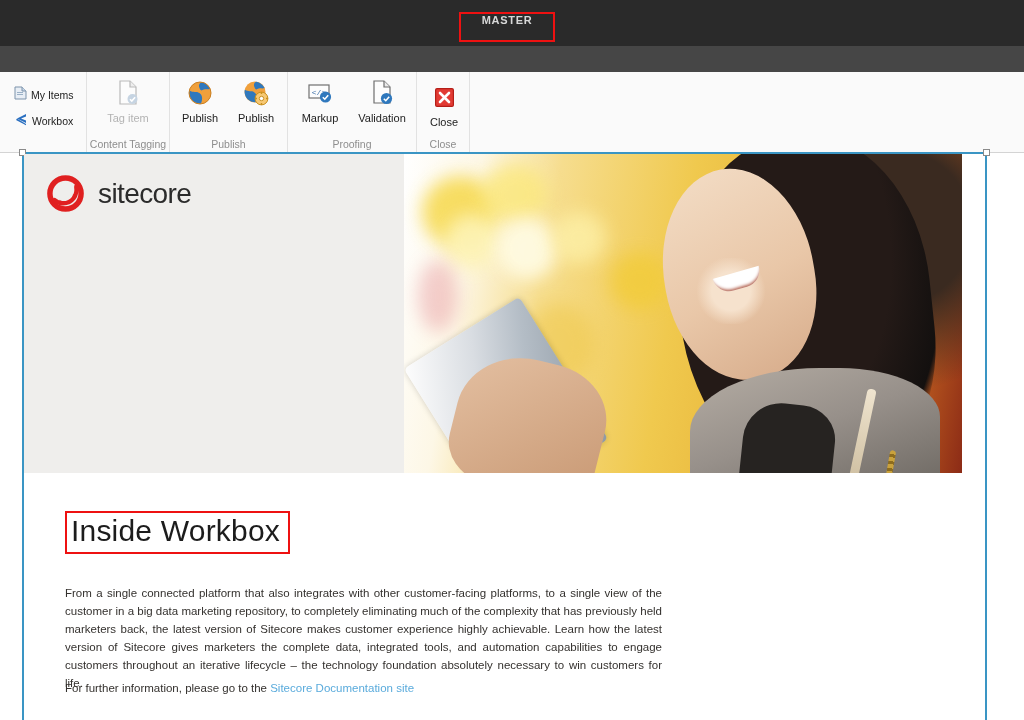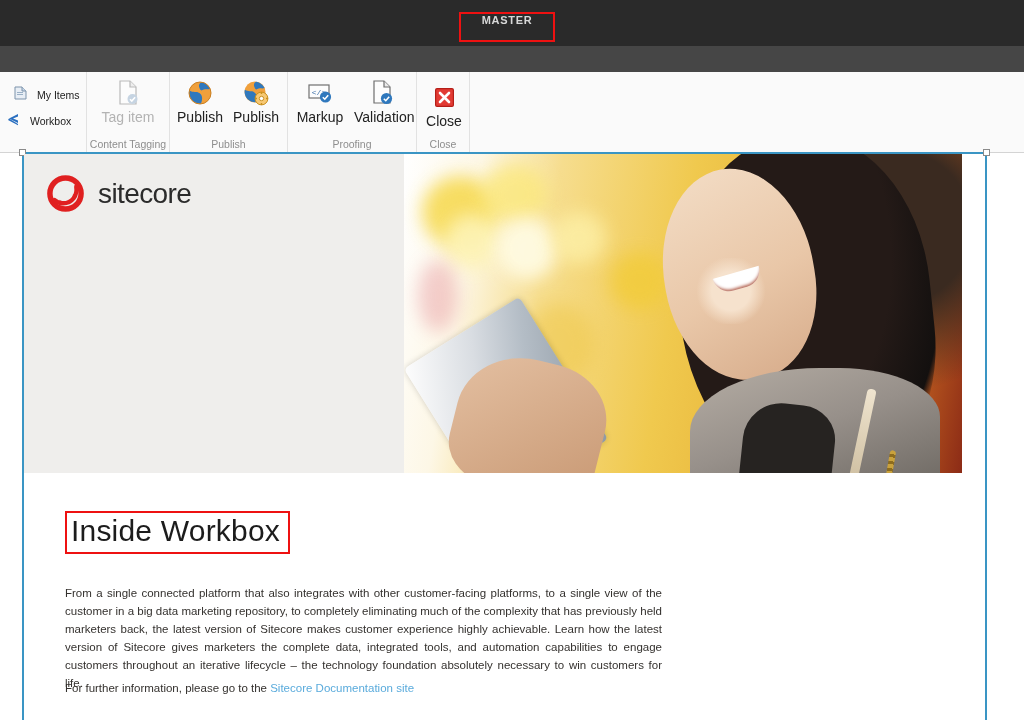--- a/index.html
+++ b/index.html
@@ -25,23 +25,23 @@
   .ribbon{ position:absolute; left:0; top:72px; width:1024px; height:81px;
            background:#fafafa; border-bottom:1px solid #d4d4d4; }
   .rgroup{ position:absolute; top:0; height:81px; }
   .rgroup.bordered{ border-right:1px solid #e2e2e2; }
   .rgroup-label{ position:absolute; bottom:3px; left:0; width:100%;
                  text-align:center; font-size:10.5px; color:#8e8e8e; }
   .btn-big{ position:absolute; top:6px; width:56px; text-align:center;
             cursor:default; }
   .btn-big .ico{ height:30px; display:flex; align-items:center;
                  justify-content:center; }
-  .btn-big .lbl{ font-size:14px; color:#222; margin-top:2px; }
+  .btn-big .lbl{ font-size:11px; color:#222; margin-top:2px; }
   .btn-big.disabled .lbl{ color:#b3b3b3; }
-  .btn-small{ position:absolute; display:flex; align-items:center; gap:10px; }
+  .btn-small{ position:absolute; display:flex; align-items:center; gap:4px; }
   .btn-small .lbl{ font-size:10.5px; color:#222; }
 
   
   .frame{ position:absolute; left:22px; top:152px; width:965px; height:568px;
           border:2px solid #3a95c4; border-bottom:none; background:#fff; }
   .handle{ position:absolute; width:7px; height:7px; background:#fff;
            border:1px solid #8a8a8a; }
 
   
   .hero{ position:absolute; left:0; top:0; width:938px; height:319px;
@@ -125,21 +125,21 @@
       <span class="ico">
         <svg width="13" height="14" viewBox="0 0 13 14">
           <path d="M1 1h7l4 4v8H1z" fill="#e8eef5" stroke="#7d93ab" stroke-width="1"></path>
           <path d="M8 1v4h4" fill="#c9d8e8" stroke="#7d93ab" stroke-width="1"></path>
           <rect x="3" y="6" width="6" height="1" fill="#9ab0c6"></rect>
           <rect x="3" y="8" width="6" height="1" fill="#9ab0c6"></rect>
         </svg>
       </span>
       <span class="lbl">My Items</span>
     </div>
-    <div class="btn-small" style="left:28px; top:40px;">
+    <div class="btn-small" style="left:36px; top:40px;">
       <span class="ico">
         <svg width="14" height="13" viewBox="0 0 14 13">
           <path d="M12 1 3 5.5 12 10V7.5L7 5.5 12 3.5z" fill="#2a6fc0"></path>
           <path d="M3 5.5 12 11v1.2L2 7z" fill="#2a6fc0"></path>
         </svg>
       </span>
       <span class="lbl">Workbox</span>
     </div>
   </div>
 

